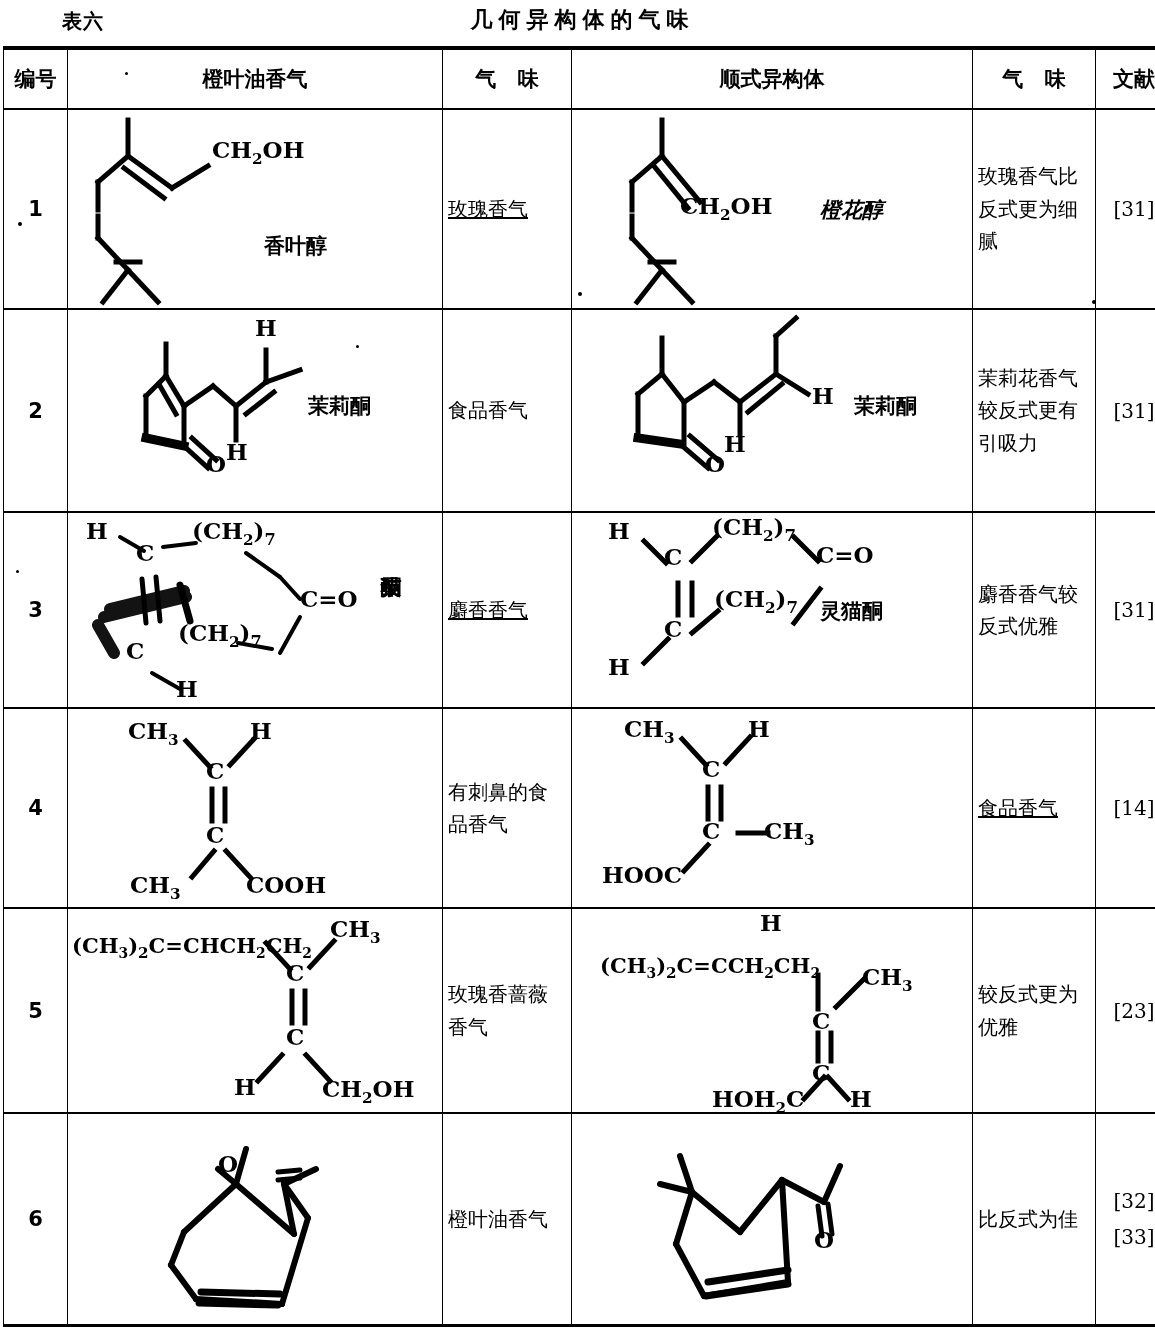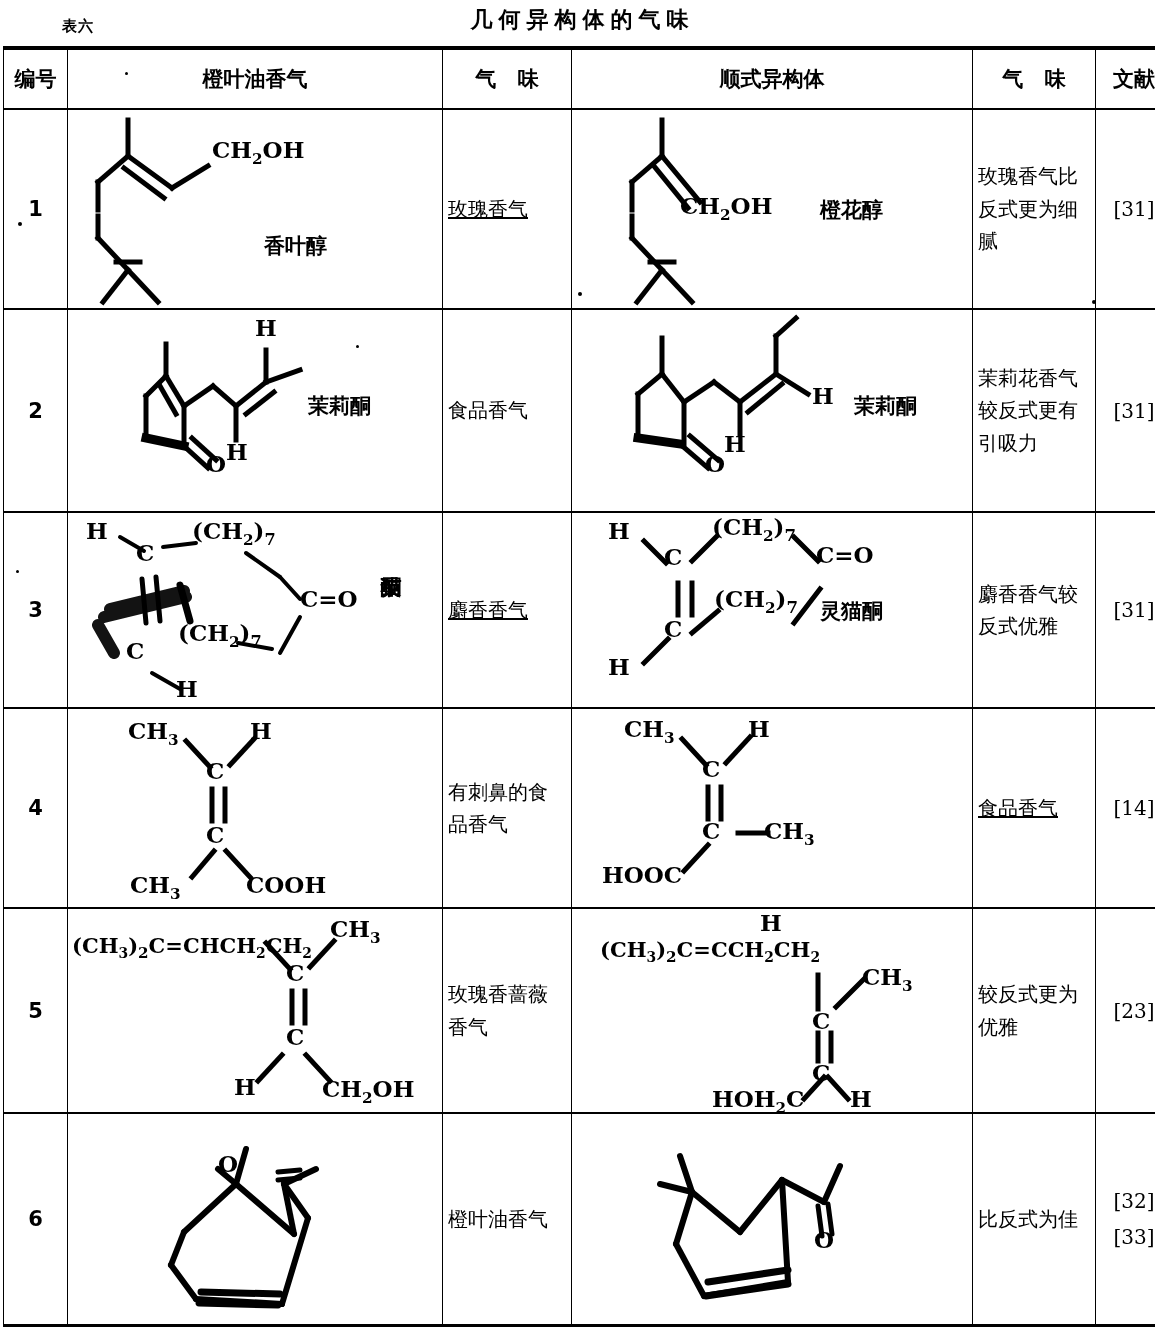--- a/index.html
+++ b/index.html
@@ -12,22 +12,22 @@
     overflow:hidden;
   }
   .page{position:relative;width:1155px;height:1344px;}
 
   
   .titlebar{
     position:relative;height:46px;
     display:flex;align-items:flex-end;
   }
   .tbl-no{
-    position:absolute;left:62px;top:17px;
-    font-weight:bold;font-size:15px;
+    position:absolute;left:62px;top:8px;
+    font-weight:bold;font-size:20px;
     font-family:"DejaVu Sans","Liberation Sans",sans-serif;
     letter-spacing:1px;
   }
   .tbl-title{
     position:absolute;left:0;right:0;top:5px;
     text-align:center;
     font-weight:bold;font-size:22px;
     letter-spacing:6px;
     padding-left:10px;
   }
@@ -173,21 +173,21 @@
                 <line x1="82" y1="56" x2="116" y2="98"></line>
                 <line x1="60" y1="72" x2="60" y2="100"></line>
                 <line x1="60" y1="106" x2="60" y2="128"></line>
                 <line x1="60" y1="128" x2="90" y2="160"></line>
                 <line x1="90" y1="160" x2="65" y2="192"></line>
                 <line x1="90" y1="160" x2="120" y2="192"></line>
                 <line x1="78" y1="152" x2="102" y2="152"></line>
               </g>
             </svg>
             <span class="lbl" style="left:108px;top:82px;">CH<sub>2</sub>OH</span>
-            <span class="cap" style="left:248px;top:86px;">橙花醇</span>
+            <span class="cap" style="left:248px;top:86px;font-style:italic;">橙花醇</span>
           </div>
         </td>
 
         <td class="c-odor2">
           <div class="odor">玫瑰香气比反式更为细腻</div>
         </td>
 
         <td class="c-ref">
           <div class="ref">[31]</div>
         </td>
@@ -438,21 +438,21 @@
               <g stroke="#000" stroke-width="5" fill="none" stroke-linecap="square">
                 <line x1="246" y1="66" x2="246" y2="100"></line>
                 <line x1="264" y1="98" x2="292" y2="70"></line>
                 <line x1="246" y1="124" x2="246" y2="152"></line>
                 <line x1="259" y1="124" x2="259" y2="152"></line>
                 <line x1="232" y1="190" x2="252" y2="168"></line>
                 <line x1="256" y1="168" x2="276" y2="190"></line>
               </g>
             </svg>
             <span class="lbl" style="left:188px;top:0px;">H</span>
-            <span class="lbl lbl-sm" style="left:28px;top:28px;">(CH<sub>3</sub>)<sub style="font-size:0.72em">2</sub>C=CCH<sub>2</sub>CH<sub>2</sub></span>
+            <span class="lbl lbl-sm" style="left:28px;top:44px;">(CH<sub>3</sub>)<sub style="font-size:0.72em">2</sub>C=CCH<sub>2</sub>CH<sub>2</sub></span>
             <span class="lbl" style="left:290px;top:54px;">CH<sub>3</sub></span>
             <span class="lbl" style="left:240px;top:98px;">C</span>
             <span class="lbl" style="left:240px;top:150px;">C</span>
             <span class="lbl" style="left:140px;top:176px;">HOH<sub>2</sub>C</span>
             <span class="lbl" style="left:278px;top:176px;">H</span>
           </div>
         </td>
 
         <td class="c-odor2">
           <div class="odor">较反式更为优雅</div>

